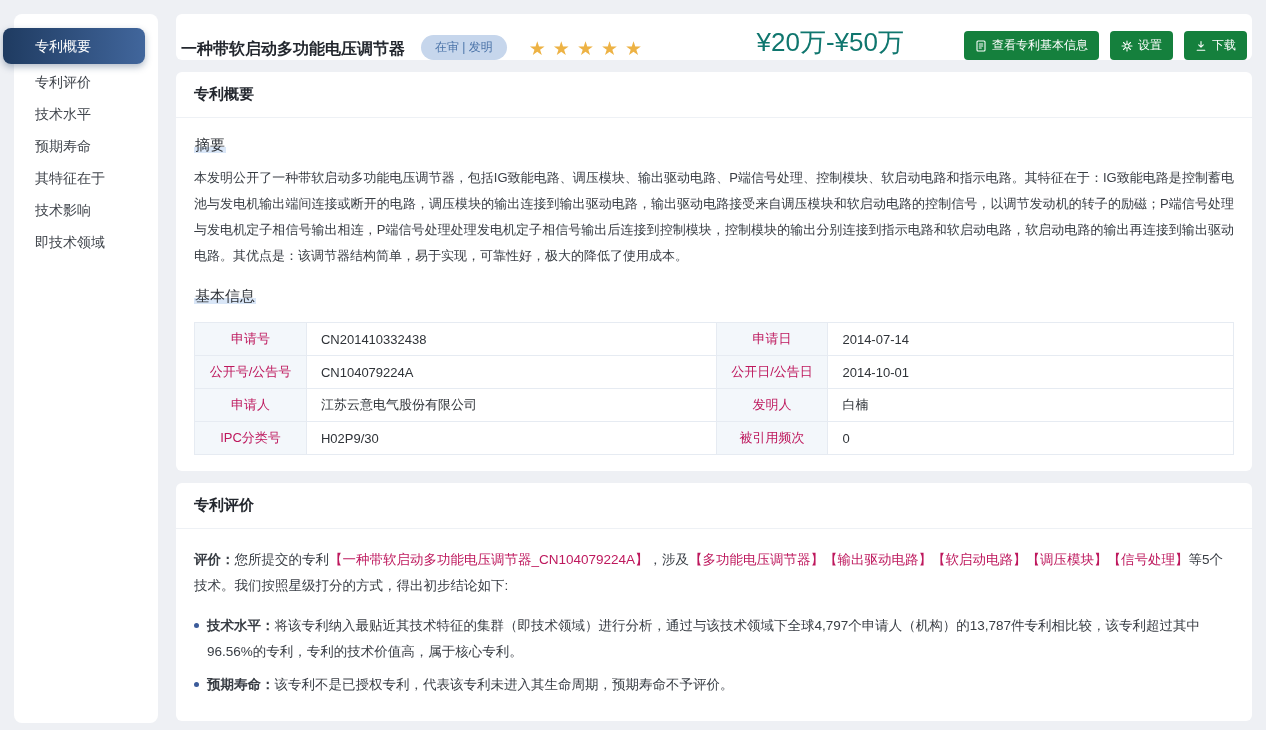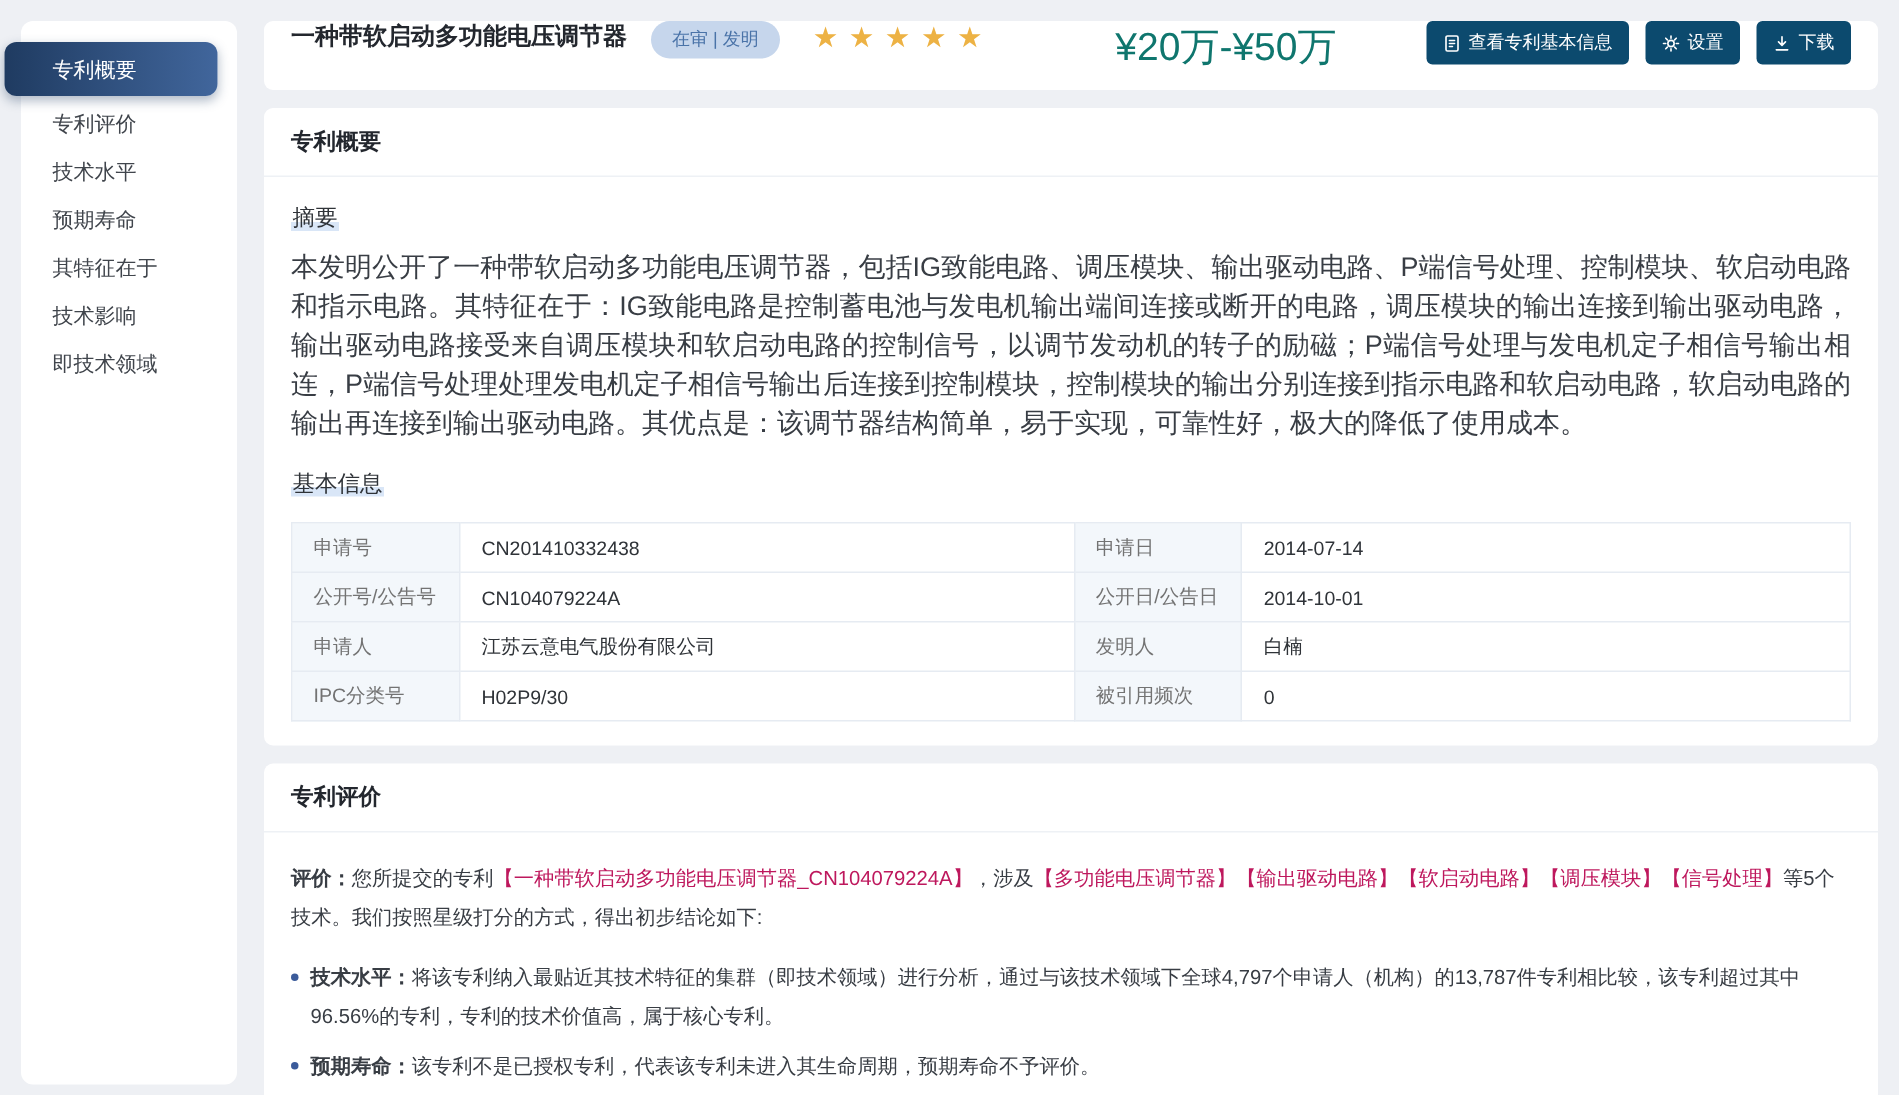--- a/index.html
+++ b/index.html
@@ -25,50 +25,50 @@
     border-radius: 8px; color: #fff; font-weight: 500;
     background: linear-gradient(90deg, #1f3b61, #41669c);
     box-shadow: 0 3px 7px rgba(31,59,97,.35);
   }
 
   
   .main { position: absolute; left: 176px; top: 14px; width: 1076px; }
   .card { background: #fff; border-radius: 6px; }
 
   
-  .topbar { height: 46px; display: flex; align-items: flex-start; padding: 0 18px; }
+  .topbar { height: 46px; display: flex; align-items: flex-end; padding: 0 5px; }
   .patent-title { margin: 0; font-size: 16px; font-weight: bold; color: #23272e; white-space: nowrap; }
   .badge {
     margin-left: 16px; background: #c6d6ec; color: #4a73a8;
     font-size: 12px; padding: 4px 14px; border-radius: 13px; white-space: nowrap;
   }
   .stars { margin-left: 22px; color: #edb244; font-size: 19px; letter-spacing: 7px; white-space: nowrap; }
   .price { margin-left: auto; margin-right: 60px; color: #0f766e; font-size: 26px; white-space: nowrap; }
   .actions { display: flex; gap: 11px; }
   .btn {
     display: flex; align-items: center; gap: 5px;
-    background: #0c4a6e; color: #fff; border: none; border-radius: 4px;
+    background: #15803d; color: #fff; border: none; border-radius: 4px;
     font-size: 12px; padding: 6px 11px; cursor: pointer; font-family: inherit; white-space: nowrap;
   }
   .btn svg { display: block; }
 
   
   .section-card { margin-top: 12px; }
   .card-title {
     padding: 13px 18px; font-size: 15px; font-weight: bold; color: #23272e;
     border-bottom: 1px solid #eef1f5;
   }
   .card-body { padding: 14px 18px 16px; }
   .sub-heading { display: inline-block; font-size: 15px; font-weight: 400; color: #2f3338; margin: 4px 0 8px; }
   .hl { background: linear-gradient(to top, #d9e6f7 36%, transparent 36%); padding: 0 1px; }
-  .abstract { margin: 2px 0 14px; font-size: 18px; color: #383d44; line-height: 26px; text-align: justify; }
+  .abstract { margin: 2px 0 14px; font-size: 13px; color: #383d44; line-height: 26px; text-align: justify; }
 
   table.info { width: 100%; border-collapse: collapse; margin-top: 8px; }
   table.info td { border: 1px solid #e6ebf2; font-size: 13px; padding: 7px 14px; }
-  td.lbl { width: 112px; background: #f3f7fb; color: #737373; white-space: nowrap; }
+  td.lbl { width: 112px; background: #f3f7fb; color: #be185d; white-space: nowrap; text-align: center; }
   td.val { color: #2f3338; width: 426px; }
   .link { color: #be185d; cursor: pointer; }
 
   .intro { font-size: 13.5px; line-height: 26px; color: #383d44; margin: 4px 0 12px; }
   .bold { font-weight: bold; }
   .bullets { list-style: none; margin: 14px 0 0; padding: 0; }
   .bullets li {
     position: relative; padding-left: 13px; margin-bottom: 7px;
     font-size: 13.5px; line-height: 26px; color: #383d44;
   }

